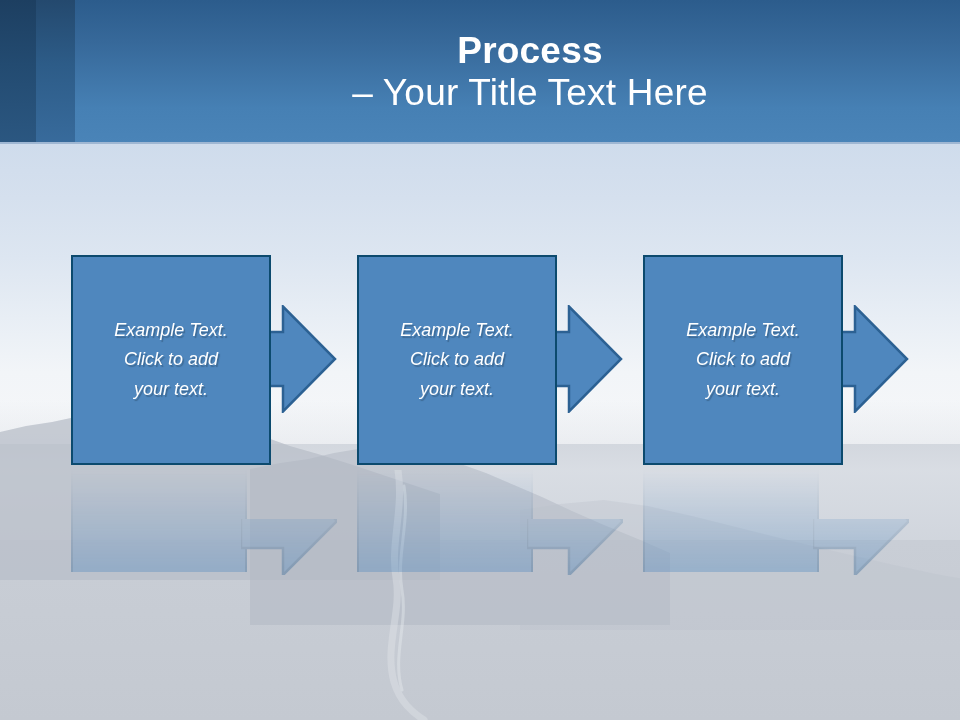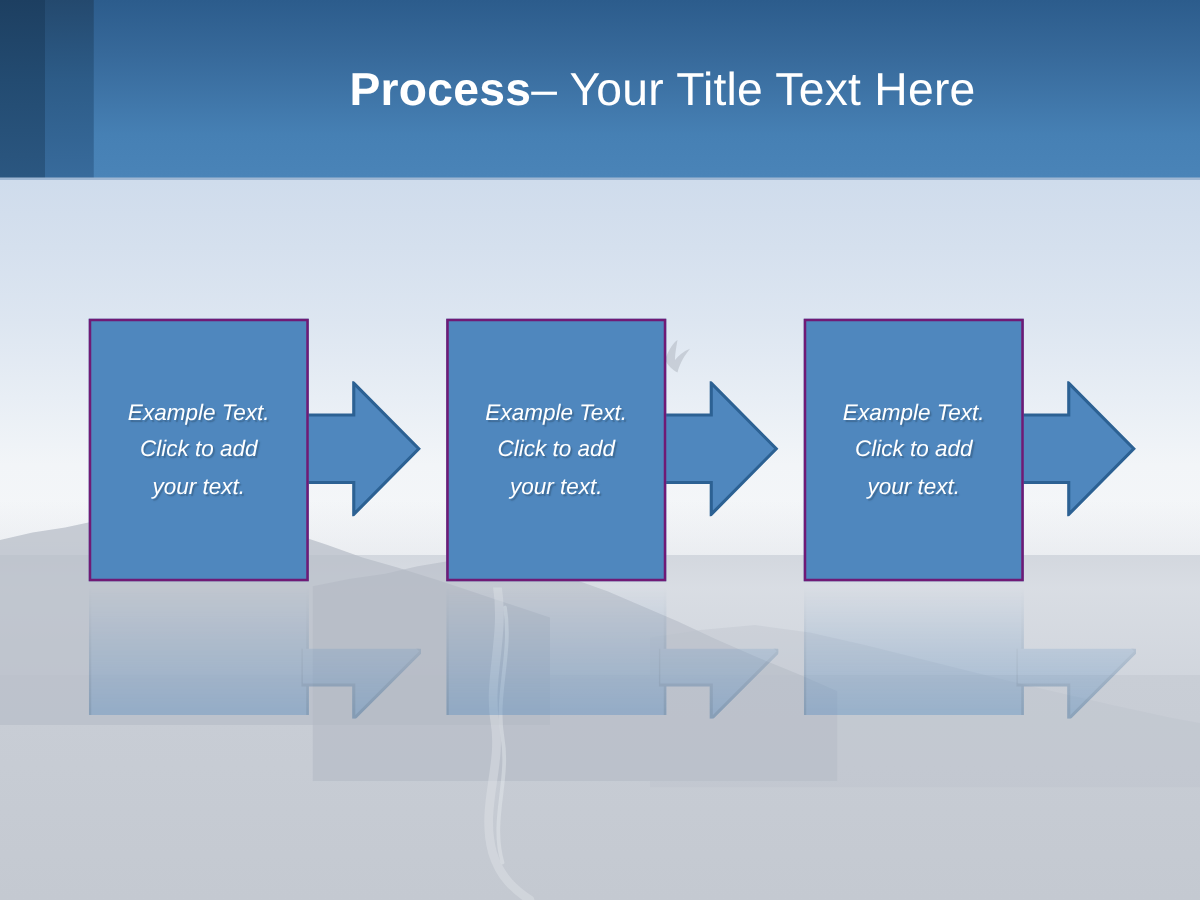--- a/index.html
+++ b/index.html
@@ -118,44 +118,45 @@
     position: absolute;
     left: 120px; top: 0;
     width: 820px; height: 144px;
     display: flex;
     align-items: center;
     justify-content: center;
     color: #ffffff;
     font-size: 37px;
     letter-spacing: .2px;
     white-space: nowrap;
+    flex-direction: column;
   }
   .slide-title .t-bold { font-weight: bold; }
   .slide-title .t-reg  { font-weight: normal; text-align: right; }
 
   
   .steps-layer {
     position: absolute;
     left: 0; top: 0;
     width: 960px; height: 720px;
   }
   .step {
     position: absolute;
     top: 255px;
     width: 266px;
     height: 210px;
   }
   .step-box {
     position: absolute;
     left: 0; top: 0;
-    width: 176px;
+    width: 200px;
     height: 210px;
     box-sizing: border-box;
     background: #4f87be;
-    border: 2px solid #701a75;
+    border: 2px solid #0c4a6e;
     display: flex;
     align-items: center;
     justify-content: center;
   }
   .step-label {
     color: #ffffff;
     font-style: italic;
     font-size: 18px;
     line-height: 1.62;
     text-align: center;

